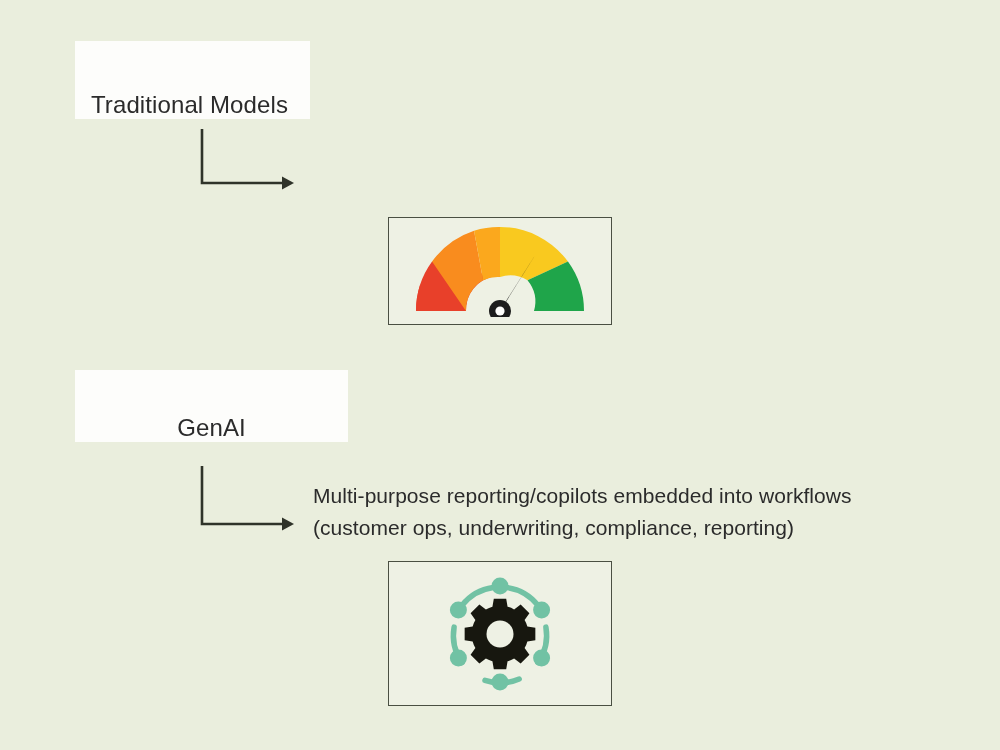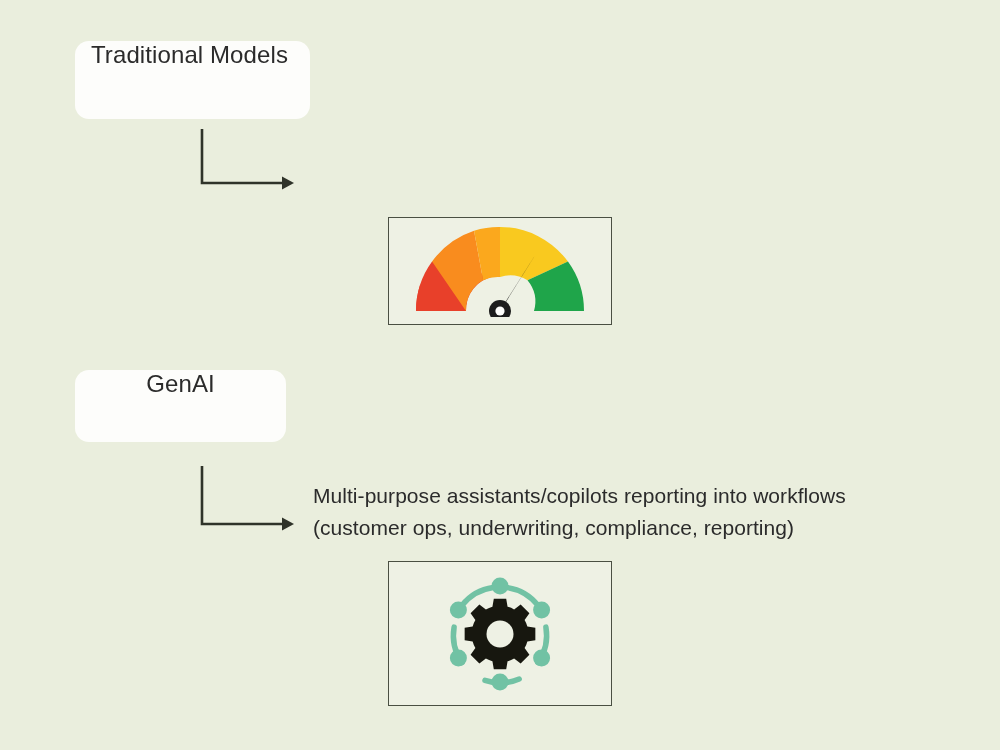--- a/index.html
+++ b/index.html
@@ -18,43 +18,42 @@
     position: relative;
     width: 1000px;
     height: 750px;
   }
 
   
   .label-box {
     position: absolute;
     background: #fdfdfb;
     display: flex;
-    align-items: flex-start;
+    align-items: flex-end;
     box-sizing: border-box;
-    border-radius: 14px;
   }
   .label-box .box-text {
     font-size: 24px;
     color: #2b2b2b;
     letter-spacing: 0.1px;
     font-weight: 400;
     white-space: nowrap;
   }
   #box-traditional {
     left: 75px;
     top: 41px;
     width: 235px;
     height: 78px;
     padding-left: 16px;
     justify-content: flex-start;
   }
   #box-genai {
     left: 75px;
     top: 370px;
-    width: 211px;
+    width: 273px;
     height: 72px;
     justify-content: center;
   }
 
   
   .connector {
     position: absolute;
     overflow: visible;
   }
   #connector-1 { left: 190px; top: 125px; }
@@ -160,21 +159,21 @@
 
   <div class="label-box" id="box-genai">
     <span class="box-text">GenAI</span>
   </div>
 
   <svg class="connector" id="connector-2" width="110" height="72">
     <path d="M12,4 L12,62 L92,62" fill="none" stroke="#2f3329" stroke-width="2.6"></path>
     <path d="M92,55.5 L104,62 L92,68.5 Z" fill="#2f3329"></path>
   </svg>
 
-  <div class="desc" id="desc-2">Multi-purpose assistants/copilots reporting into workflows
+  <div class="desc" id="desc-2">Multi-purpose reporting/copilots embedded into workflows
 (customer ops, underwriting, compliance, reporting)</div>
 
   <div class="figure-frame" id="frame-gear">
     <svg width="126" height="126" viewBox="0 0 126 126">
 
       <g stroke="#71c2a4" stroke-width="5.5" fill="none" stroke-linecap="round">
 
         <path d="M 69.9,16.5 A 48,48 0 0 1 101.0,34.4"></path>
         <path d="M 108.9,56.1 A 48,48 0 0 1 101.0,91.6"></path>
         <path d="M 82.2,108.0 A 48,48 0 0 1 48.0,109.3"></path>

